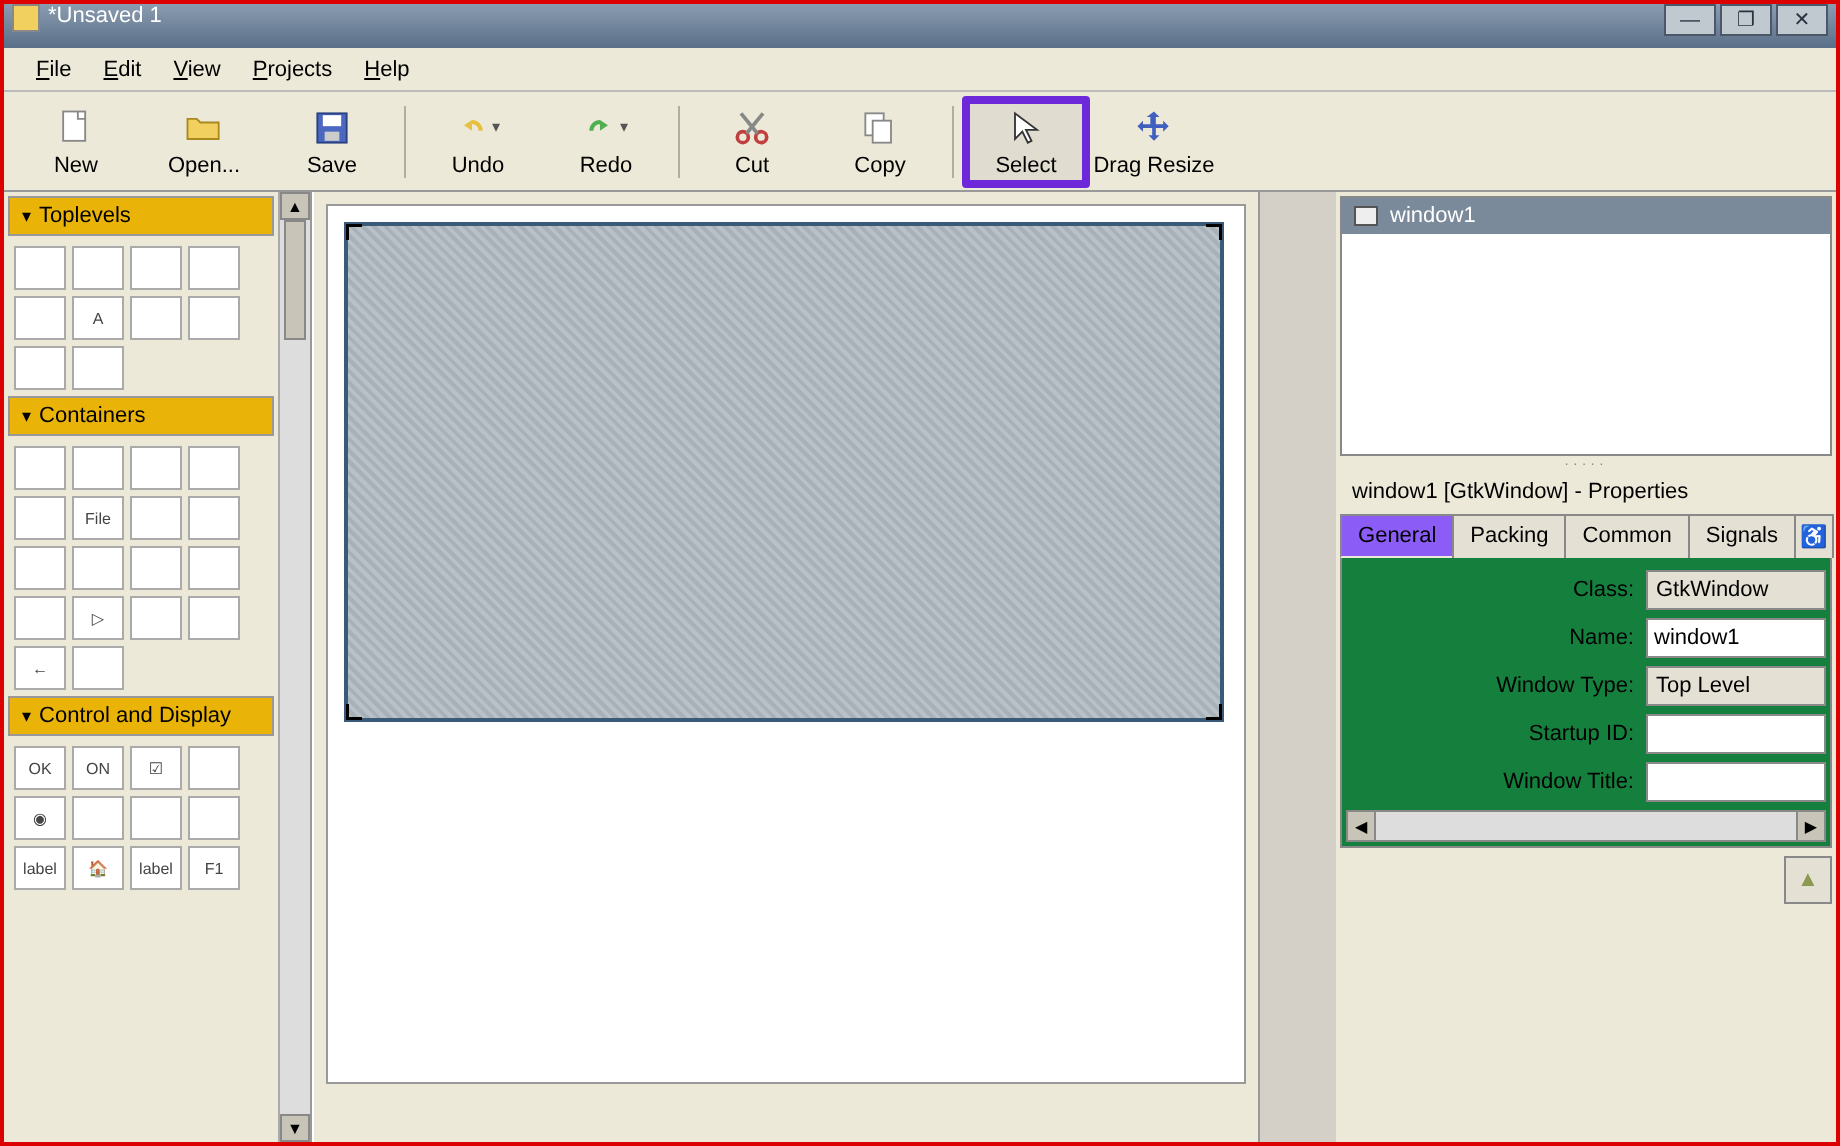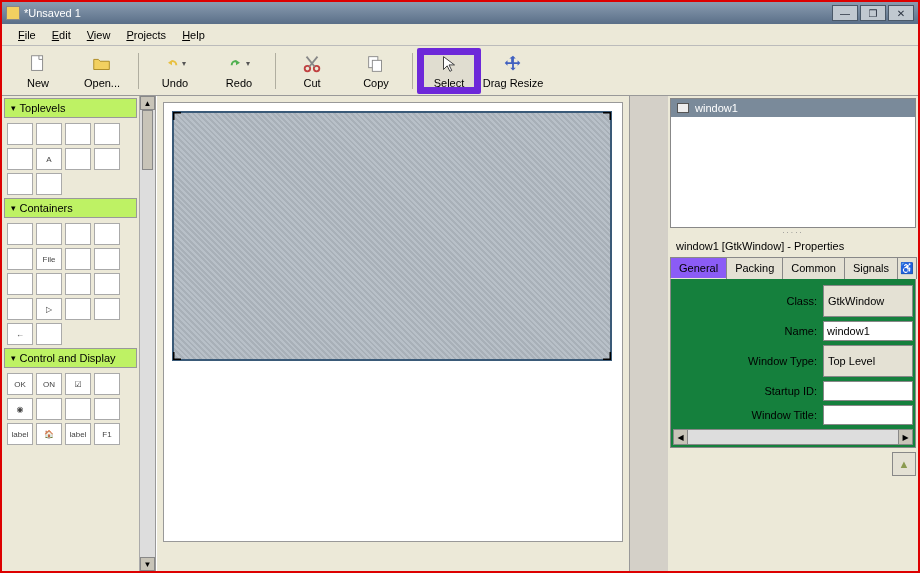--- a/index.html
+++ b/index.html
@@ -1,44 +1,44 @@
 <!DOCTYPE html>
 <html><head>
 <meta charset="utf-8">
 <style>
 * { box-sizing: border-box; margin: 0; padding: 0; font-family: Tahoma, sans-serif; font-size: 11px; }
 body { background: #d4d0c8; width: 920px; height: 573px; border: 2px solid #d00; overflow: hidden; }
 
-.titlebar { background: linear-gradient(#8a9cb0,#5a6f88); height: 22px; display: flex; align-items: center; padding: 0 4px; color: #fff; }
+.titlebar { background: linear-gradient(#8a9cb0,#5a6f88); height: 22px; display: flex; align-items: flex-start; padding: 0 4px; color: #fff; }
 .titlebar .icon { width: 14px; height: 14px; background: #f2d060; border: 1px solid #888; margin-right: 4px; }
 .titlebar .spacer { flex: 1; }
 .winbtn { width: 26px; height: 16px; background: #c0c8d0; border: 1px solid #4a5868; margin-left: 2px; display: flex; align-items: center; justify-content: center; font-size: 10px; color: #2a3240; }
 
 .menubar { background: #ece9d8; height: 22px; display: flex; align-items: center; padding: 0 8px; border-bottom: 1px solid #bbb; }
 .menubar span { padding: 3px 8px; }
 .menubar span u { text-decoration: underline; }
 
 .toolbar { background: #ece9d8; height: 50px; display: flex; align-items: center; border-bottom: 1px solid #999; padding: 0 4px; }
 .tbtn { display: flex; flex-direction: column; align-items: center; justify-content: center; width: 64px; height: 46px; border: 1px solid transparent; }
-.tbtn.sel { border: 7px solid #6d28d9; background: #e0ddd0; border-radius: 2px; }
+.tbtn.sel { border: 4px solid #6d28d9; background: #e0ddd0; border-radius: 2px; }
 .tbtn .tico { width: 22px; height: 22px; display: flex; align-items: center; justify-content: center; }
 .tbtn .lbl { margin-top: 2px; }
 .tsep { width: 1px; height: 36px; background: #b0aea0; margin: 0 4px; }
 .tdrp { font-size: 8px; margin-left: 2px; color: #555; }
 
 .main { display: flex; height: 475px; }
 
 .palette { width: 190px; background: #ece9d8; border-right: 1px solid #999; display: flex; }
 .palcontent { flex: 1; overflow: hidden; padding: 2px; }
 .palscroll { width: 16px; background: #ddd; border-left: 1px solid #aaa; position: relative; }
 .palscroll .thumb { position: absolute; top: 14px; left: 2px; width: 11px; height: 60px; background: #c8c4b8; border: 1px solid #888; }
 .palscroll .arr { height: 14px; background: #c8c4b8; border: 1px solid #888; display: flex; align-items: center; justify-content: center; font-size: 8px; }
 .palscroll .arr.bot { position: absolute; bottom: 0; width: 100%; }
 
-.palhdr { background: #bef264; padding: 3px 6px; border: 1px solid #999; display: flex; align-items: center; margin-bottom: 2px; }
+.palhdr { background: #eab308; padding: 3px 6px; border: 1px solid #999; display: flex; align-items: center; margin-bottom: 2px; }
 .palhdr::before { content: "▾"; font-size: 9px; margin-right: 4px; }
 .palgrid { display: flex; flex-wrap: wrap; gap: 3px; padding: 3px; }
 .pitem { width: 26px; height: 22px; border: 1px solid #aaa; background: #fff; display: flex; align-items: center; justify-content: center; font-size: 8px; color: #444; overflow: hidden; }
 
 .canvas-area { flex: 1; background: #ece9d8; border-left: 1px solid #fff; border-right: 1px solid #999; padding: 6px; position: relative; }
 .canvas-white { background: #fff; width: 460px; height: 440px; border: 1px solid #999; box-shadow: inset 1px 1px 0 #fff; padding: 8px; }
 .design-window { width: 440px; height: 250px; border: 2px solid #3a5a78; background: repeating-linear-gradient(45deg,#b8c0c8 0 2px,#a8b0b8 2px 4px); position: relative; }
 .handle { position: absolute; width: 12px; height: 12px; }
 .handle svg { width: 12px; height: 12px; }
 .handle.tl { top: -1px; left: -1px; }
@@ -57,21 +57,21 @@
 .tabs { display: flex; border-bottom: 1px solid #888; }
 .tab { padding: 4px 8px; border: 1px solid #888; border-bottom: none; background: #e4e1d4; margin-right: -1px; position: relative; top: 1px; }
 .tab.active { background: #8b5cf6; border-bottom: 1px solid #ece9d8; }
 .tab.sm { width: 20px; padding: 4px 2px; text-align: center; }
 
 .propgrid { border: 1px solid #888; border-top: none; padding: 6px 2px 2px; background: #15803d; }
 .prow { display: flex; align-items: center; margin-bottom: 4px; }
 .plbl { flex: 1; text-align: right; padding-right: 6px; }
 .pval { width: 90px; }
 .pval input { width: 100%; height: 20px; border: 1px solid #888; background: #fff; padding: 0 3px; font-size: 11px; }
-.pval .btnv { width: 100%; height: 32px; border: 1px solid #888; background: #e4e1d4; display: flex; align-items: center; padding: 0 4px; }
+.pval .btnv { width: 100%; height: 20px; border: 1px solid #888; background: #e4e1d4; display: flex; align-items: center; padding: 0 4px; }
 
 .hscroll { height: 16px; display: flex; border: 1px solid #888; background: #ddd; margin-top: 2px; }
 .hscroll .arr { width: 14px; background: #c8c4b8; border-right: 1px solid #888; display: flex; align-items: center; justify-content: center; font-size: 8px; }
 .hscroll .arr.r { border-right: none; border-left: 1px solid #888; }
 .hscroll .trk { flex: 1; }
 
 .corner-btn { align-self: flex-end; width: 24px; height: 24px; border: 1px solid #888; background: #e4e1d4; margin-top: 4px; display: flex; align-items: center; justify-content: center; }
 </style>
 </head>
 <body>
@@ -103,20 +103,30 @@
       </div>
       <span class="lbl">New</span>
     </div>
   <div class="tbtn">
       <div class="tico">
         <svg viewBox="0 0 24 24">
           <path d="M3 7h5l2 2h10v9H3z" fill="#f2d060" stroke="#aa8820"></path>
         </svg>
       </div>
       <span class="lbl">Open...</span>
+    </div>
+  <div class="tbtn">
+      <div class="tico">
+        <svg viewBox="0 0 24 24">
+          <rect x="4" y="4" width="16" height="16" fill="#4a68c0" stroke="#2a4080"></rect>
+          <rect x="7" y="5" width="10" height="6" fill="#fff"></rect>
+          <rect x="8" y="14" width="8" height="5" fill="#ccc"></rect>
+        </svg>
+      </div>
+      <span class="lbl">Save</span>
     </div>
   <div class="tsep"></div>
   <div class="tbtn">
       <div class="tico">
         <svg viewBox="0 0 24 24">
           <path d="M12 6a8 8 0 018 8h-3a5 5 0 00-5-5V6z M12 6l-6 4 6 4V6z" fill="#e8c040"></path>
         </svg>
         <span class="tdrp">▾</span>
       </div>
       <span class="lbl">Undo</span>

